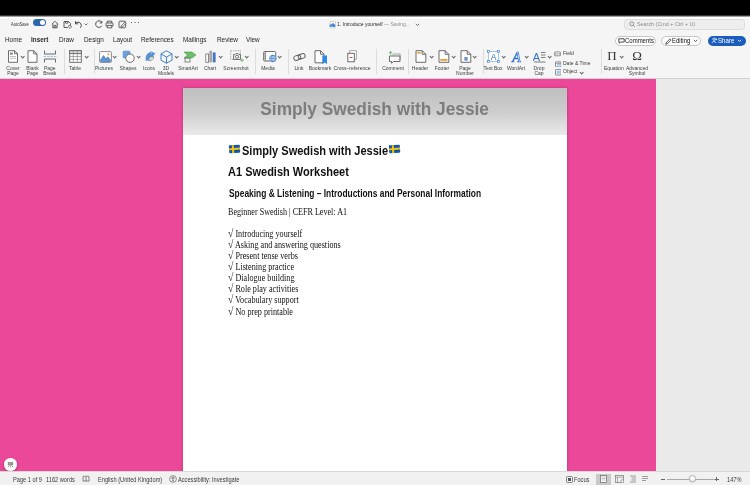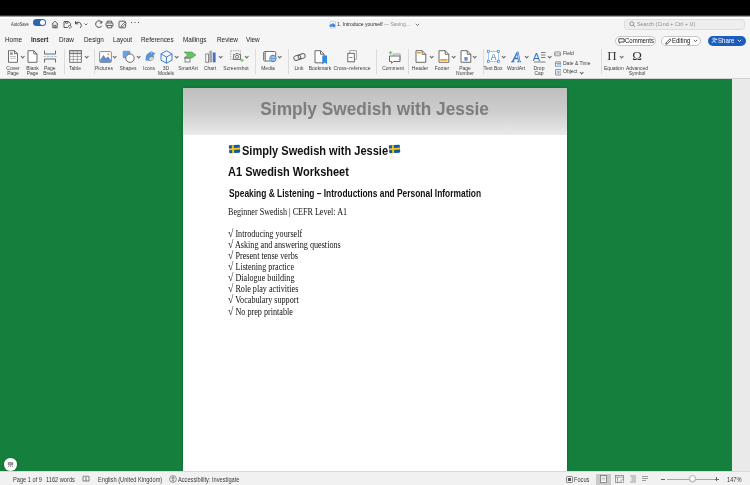--- a/index.html
+++ b/index.html
@@ -14,21 +14,21 @@
 #tabs{position:absolute;left:0;top:32px;width:750px;height:14px;background:#f5f5f5;}
 .tab{position:absolute;top:3px;font-size:7.5px;color:#262626;white-space:nowrap;transform:scaleX(0.85);transform-origin:left top;}
 
 #ribbon{position:absolute;left:0;top:46px;width:750px;height:32px;background:#f5f5f5;border-bottom:1px solid #d2d2d2;}
 .rlbl{position:absolute;top:19.8px;font-size:5px;color:#3d3d3d;text-align:center;line-height:4.7px;white-space:nowrap;transform:translateX(-50%);}
 .rlbl.two{line-height:4.7px;}
 #ribbon .rlbl[style*="text-align:left"]{transform:none;}
 .rsep{position:absolute;top:3px;height:25px;width:1px;background:#dcdcdc;}
 .chev{position:absolute;top:9.3px;width:2.4px;height:2.4px;border-right:0.8px solid #666;border-bottom:0.8px solid #666;transform:rotate(45deg);}
 
-#doc{position:absolute;left:0;top:79px;width:732px;height:393px;background:#15803d;overflow:hidden;}
+#doc{position:absolute;left:0;top:79px;width:656px;height:393px;background:#ec4899;overflow:hidden;}
 #page{position:absolute;left:183px;top:8.5px;width:384px;height:385px;background:#fff;box-shadow:0 0 3px rgba(0,0,0,0.25);}
 #phead{position:absolute;left:0;top:0;width:384px;height:47px;background:linear-gradient(#bfbfbf 0%,#cdcdcd 50%,#eaeaea 100%);}
 #phead .t{position:absolute;width:384px;top:10.3px;text-align:center;font-size:18.4px;font-weight:bold;color:#7d7d7d;}
 .nw{white-space:nowrap;transform-origin:left top;}
 .flag{position:absolute;width:10.8px;height:7.6px;background:#1157a8;overflow:hidden;border-radius:1px;}
 .flag i{position:absolute;left:3.1px;top:0;width:2px;height:7.6px;background:#f2c512;}
 .flag b{position:absolute;left:0;top:2.8px;width:10.8px;height:2px;background:#f2c512;}
 
 #status{position:absolute;left:0;top:471px;width:750px;height:14px;background:#f1f1f1;border-top:1px solid #d8d8d8;}
 #status .txt{position:absolute;top:4px;font-size:6.3px;color:#3c3c3c;white-space:nowrap;transform:scaleX(0.9);transform-origin:left top;}

